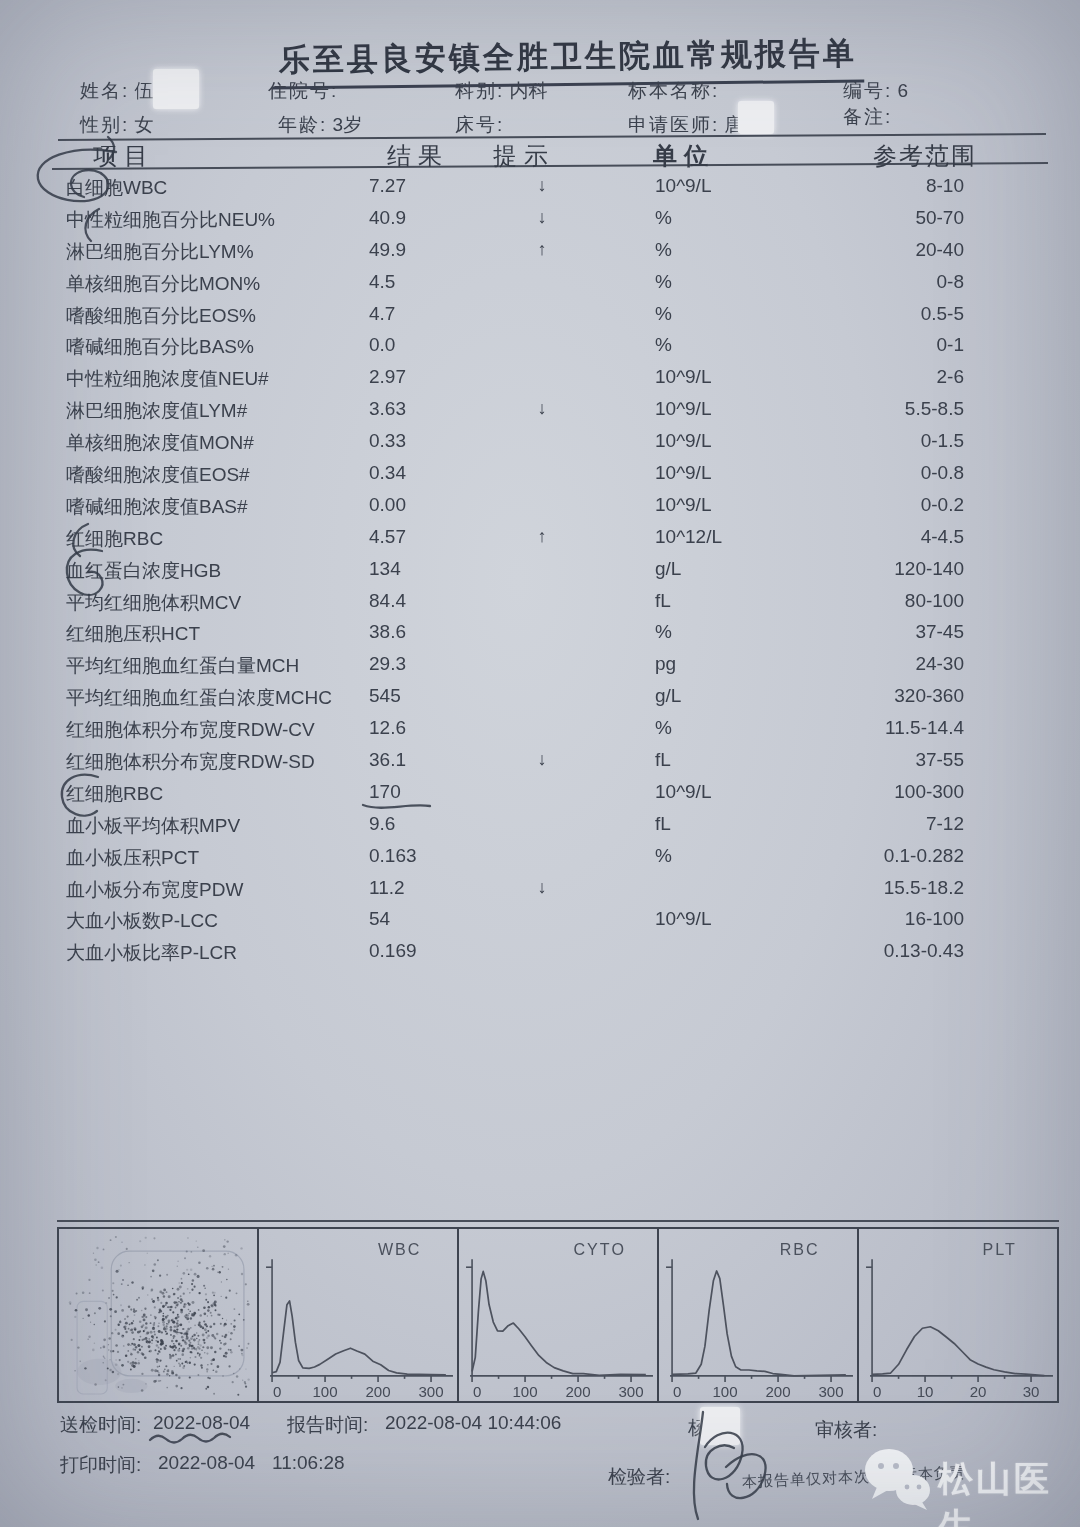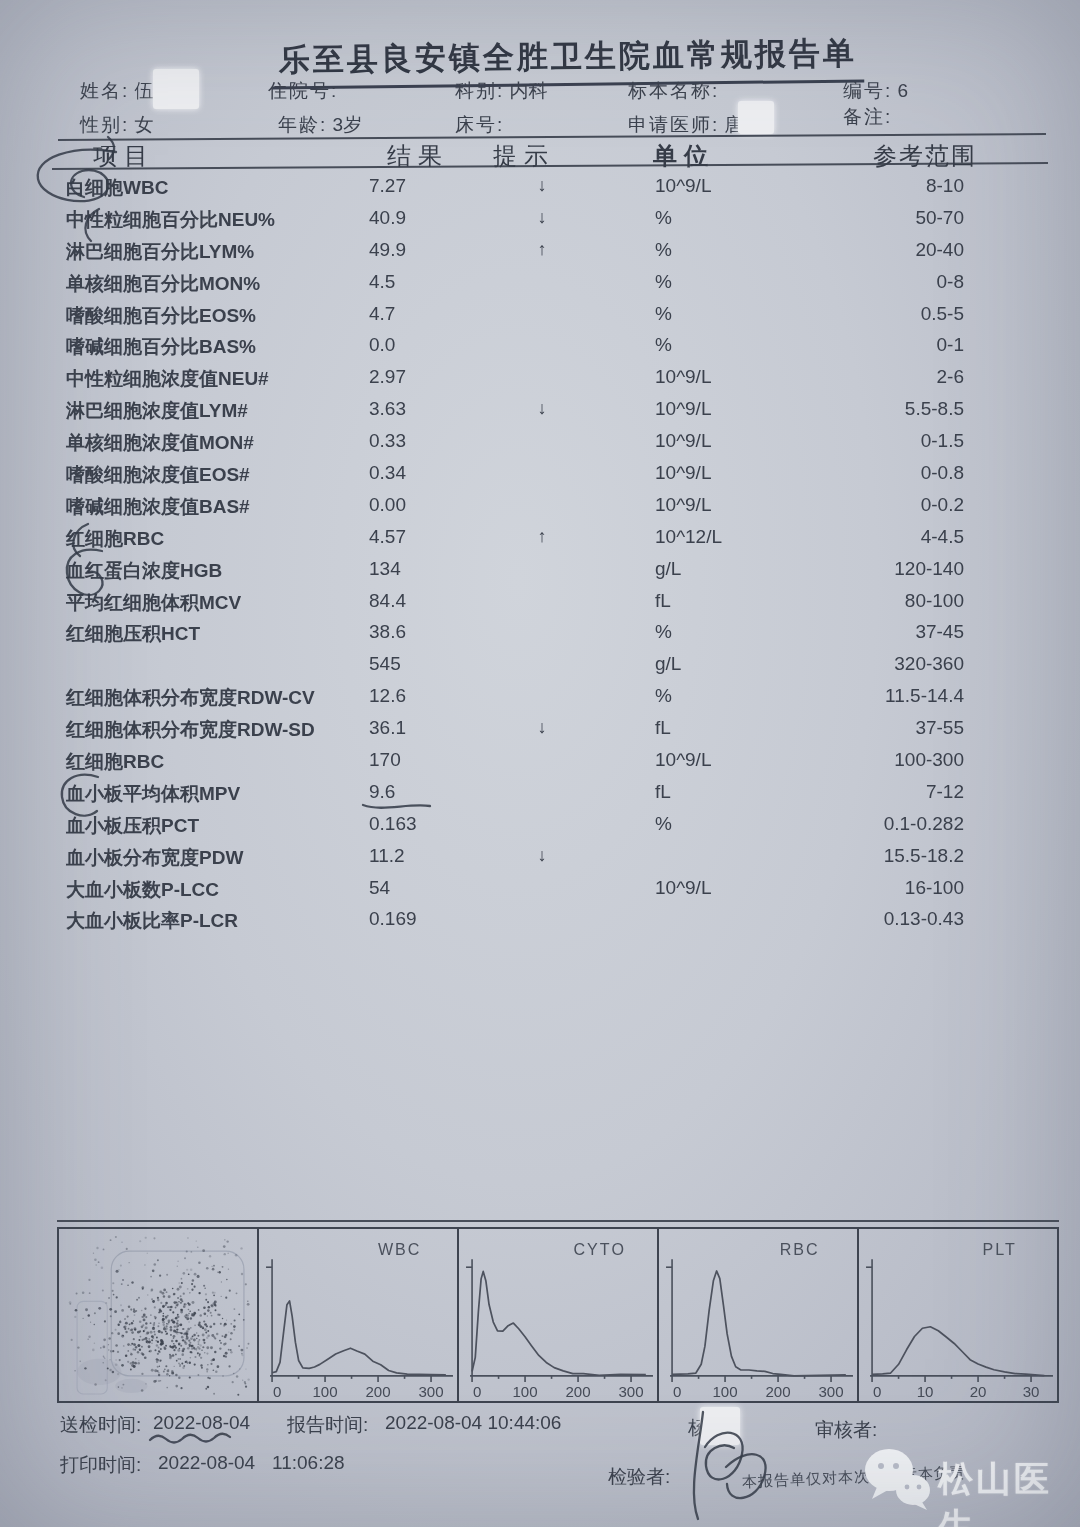--- a/index.html
+++ b/index.html
@@ -11,21 +11,21 @@
   .title{position:absolute;left:272px;top:36px;width:592px;text-align:center;
     font-size:31px;font-weight:bold;color:#30členil;color:#313743;letter-spacing:3px;
     border-bottom:3px solid #3a4050;padding-bottom:5px;transform:rotate(-0.7deg);}
   .meta{font-size:19px;color:#3b414d;}
   .meta .lab{letter-spacing:2px;text-align:right;}
   .hr{position:absolute;height:2px;background:#474d59;transform:rotate(-0.35deg);}
   .colhead{position:absolute;font-size:24px;color:#363c48;letter-spacing:7px;transform:translateX(-50%);}
   .rows{position:absolute;left:0;top:170px;width:1080px;}
   .row{position:relative;height:31.9px;font-size:19px;color:#3b414d;}
   .row span{position:absolute;top:5px;white-space:nowrap;}
-  .c-item{left:66px;font-weight:bold;}
+  .c-item{left:66px;}
   .c-res{left:369px;}
   .c-flag{left:524px;width:36px;text-align:center;font-size:18px;}
   .c-unit{left:655px;}
   .c-range{left:758px;width:206px;text-align:right;}
   .redact{position:absolute;background:#edeef1;border-radius:3px;box-shadow:0 0 6px rgba(250,250,252,.95);}
   .panel{position:absolute;left:57px;top:1227px;width:1002px;height:176px;
     border:2.5px solid #3e4450;display:flex;box-sizing:border-box;}
   .cell{flex:1;position:relative;border-left:2.5px solid #3e4450;}
   .cell:first-child{border-left:none;}
   .cell svg{position:absolute;inset:0;width:100%;height:100%;}
@@ -175,20 +175,28 @@
       <span class="c-range">80-100</span>
     </div>
       <div class="row">
       <span class="c-item">红细胞压积HCT</span>
       <span class="c-res">38.6</span>
       <span class="c-flag"></span>
       <span class="c-unit">%</span>
       <span class="c-range">37-45</span>
     </div>
       <div class="row">
+      <span class="c-item">平均红细胞血红蛋白量MCH</span>
+      <span class="c-res">29.3</span>
+      <span class="c-flag"></span>
+      <span class="c-unit">pg</span>
+      <span class="c-range">24-30</span>
+    </div>
+      <div class="row">
+      <span class="c-item">平均红细胞血红蛋白浓度MCHC</span>
       <span class="c-res">545</span>
       <span class="c-flag"></span>
       <span class="c-unit">g/L</span>
       <span class="c-range">320-360</span>
     </div>
       <div class="row">
       <span class="c-item">红细胞体积分布宽度RDW-CV</span>
       <span class="c-res">12.6</span>
       <span class="c-flag"></span>
       <span class="c-unit">%</span>

